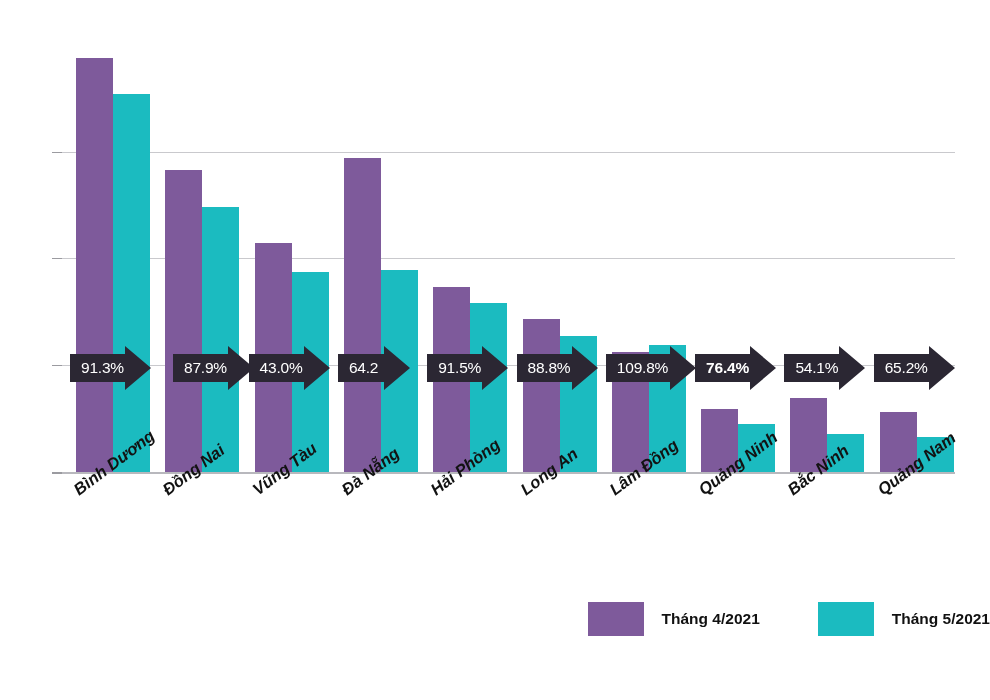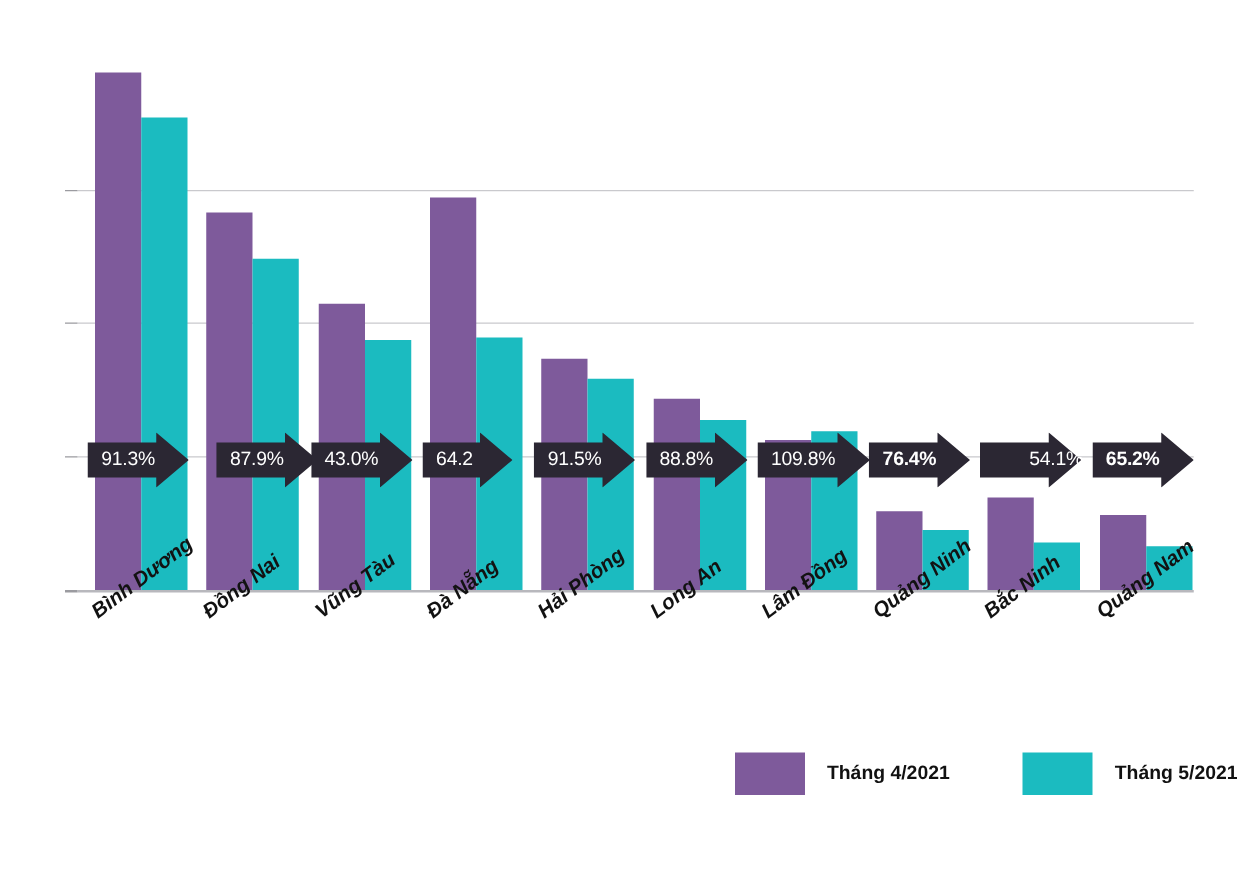--- a/index.html
+++ b/index.html
@@ -238,27 +238,27 @@
       <div class="arrow-wrap" style="left: 695.1px; width: 81px;">
         <svg width="81" height="44" viewBox="0 0 81 44">
           <path d="M0 8 L55 8 L55 0 L81 22 L55 44 L55 36 L0 36 Z" fill="#2b2733"></path>
         </svg>
         <div class="arrow-label" style="width: 55px; font-weight: bold;">76.4%</div>
       </div>
       <div class="arrow-wrap" style="left: 784.4px; width: 81px;">
         <svg width="81" height="44" viewBox="0 0 81 44">
           <path d="M0 8 L55 8 L55 0 L81 22 L55 44 L55 36 L0 36 Z" fill="#2b2733"></path>
         </svg>
-        <div class="arrow-label" style="width: 55px; margin-left: 28px;">54.1%</div>
+        <div class="arrow-label" style="width: 55px;">54.1%</div>
       </div>
       <div class="arrow-wrap" style="left: 873.7px; width: 81px;">
         <svg width="81" height="44" viewBox="0 0 81 44">
           <path d="M0 8 L55 8 L55 0 L81 22 L55 44 L55 36 L0 36 Z" fill="#2b2733"></path>
         </svg>
-        <div class="arrow-label" style="width: 55px; font-weight: bold;">65.2%</div>
+        <div class="arrow-label" style="width: 55px;">65.2%</div>
       </div>
     </div>
 
   <div class="cat-layer" id="cat-layer">
       <div class="cat-label" style="left: 70px; top: 484px;">Bình Dương</div>
       <div class="cat-label" style="left: 159.3px; top: 484px;">Đồng Nai</div>
       <div class="cat-label" style="left: 248.6px; top: 484px;">Vũng Tàu</div>
       <div class="cat-label" style="left: 337.9px; top: 484px;">Đà Nẵng</div>
       <div class="cat-label" style="left: 427.2px; top: 484px;">Hải Phòng</div>
       <div class="cat-label" style="left: 516.5px; top: 484px;">Long An</div>

